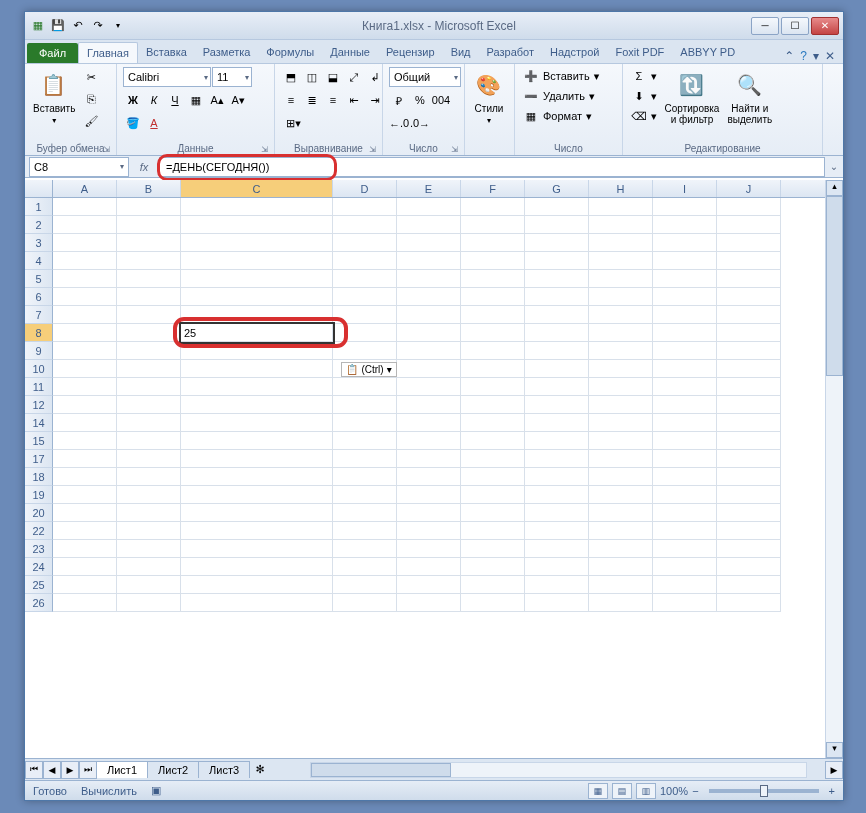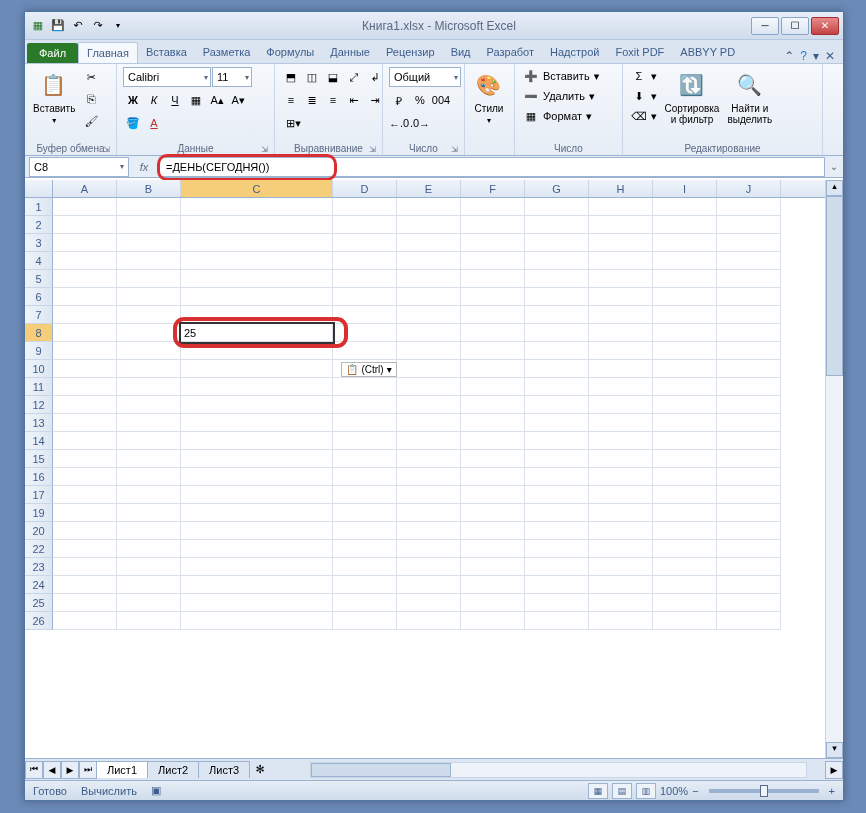--- a/index.html
+++ b/index.html
@@ -424,33 +424,20 @@
           <div class="cell" style="width: 152px;"></div>
           <div class="cell" style="width: 64px;"></div>
           <div class="cell" style="width: 64px;"></div>
           <div class="cell" style="width: 64px;"></div>
           <div class="cell" style="width: 64px;"></div>
           <div class="cell" style="width: 64px;"></div>
           <div class="cell" style="width: 64px;"></div>
           <div class="cell" style="width: 64px;"></div>
         </div>
         <div class="row">
-          <div class="row-h">13</div>
-          <div class="cell" style="width: 64px;"></div>
-          <div class="cell" style="width: 64px;"></div>
-          <div class="cell" style="width: 152px;"></div>
-          <div class="cell" style="width: 64px;"></div>
-          <div class="cell" style="width: 64px;"></div>
-          <div class="cell" style="width: 64px;"></div>
-          <div class="cell" style="width: 64px;"></div>
-          <div class="cell" style="width: 64px;"></div>
-          <div class="cell" style="width: 64px;"></div>
-          <div class="cell" style="width: 64px;"></div>
-        </div>
-        <div class="row">
           <div class="row-h">14</div>
           <div class="cell" style="width: 64px;"></div>
           <div class="cell" style="width: 64px;"></div>
           <div class="cell" style="width: 152px;"></div>
           <div class="cell" style="width: 64px;"></div>
           <div class="cell" style="width: 64px;"></div>
           <div class="cell" style="width: 64px;"></div>
           <div class="cell" style="width: 64px;"></div>
           <div class="cell" style="width: 64px;"></div>
           <div class="cell" style="width: 64px;"></div>
@@ -463,34 +450,34 @@
           <div class="cell" style="width: 152px;"></div>
           <div class="cell" style="width: 64px;"></div>
           <div class="cell" style="width: 64px;"></div>
           <div class="cell" style="width: 64px;"></div>
           <div class="cell" style="width: 64px;"></div>
           <div class="cell" style="width: 64px;"></div>
           <div class="cell" style="width: 64px;"></div>
           <div class="cell" style="width: 64px;"></div>
         </div>
         <div class="row">
-          <div class="row-h">16</div>
-          <div class="cell" style="width: 64px;"></div>
-          <div class="cell" style="width: 64px;"></div>
-          <div class="cell" style="width: 152px;"></div>
-          <div class="cell" style="width: 64px;"></div>
-          <div class="cell" style="width: 64px;"></div>
-          <div class="cell" style="width: 64px;"></div>
-          <div class="cell" style="width: 64px;"></div>
-          <div class="cell" style="width: 64px;"></div>
-          <div class="cell" style="width: 64px;"></div>
-          <div class="cell" style="width: 64px;"></div>
-        </div>
-        <div class="row">
           <div class="row-h">17</div>
+          <div class="cell" style="width: 64px;"></div>
+          <div class="cell" style="width: 64px;"></div>
+          <div class="cell" style="width: 152px;"></div>
+          <div class="cell" style="width: 64px;"></div>
+          <div class="cell" style="width: 64px;"></div>
+          <div class="cell" style="width: 64px;"></div>
+          <div class="cell" style="width: 64px;"></div>
+          <div class="cell" style="width: 64px;"></div>
+          <div class="cell" style="width: 64px;"></div>
+          <div class="cell" style="width: 64px;"></div>
+        </div>
+        <div class="row">
+          <div class="row-h">18</div>
           <div class="cell" style="width: 64px;"></div>
           <div class="cell" style="width: 64px;"></div>
           <div class="cell" style="width: 152px;"></div>
           <div class="cell" style="width: 64px;"></div>
           <div class="cell" style="width: 64px;"></div>
           <div class="cell" style="width: 64px;"></div>
           <div class="cell" style="width: 64px;"></div>
           <div class="cell" style="width: 64px;"></div>
           <div class="cell" style="width: 64px;"></div>
           <div class="cell" style="width: 64px;"></div>

